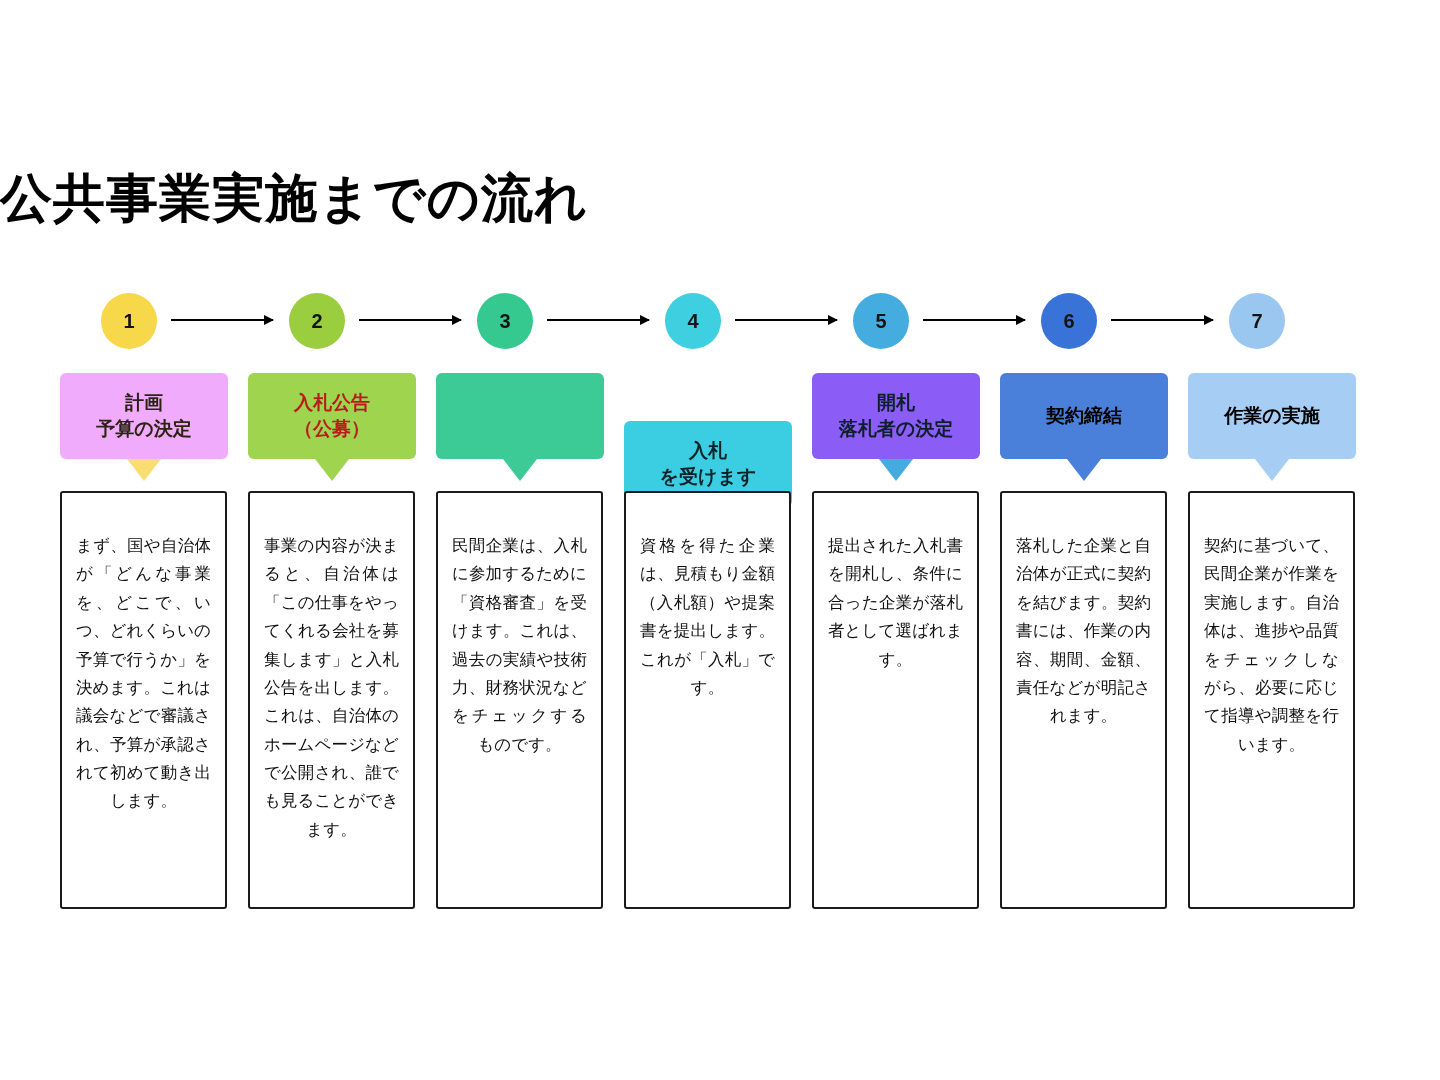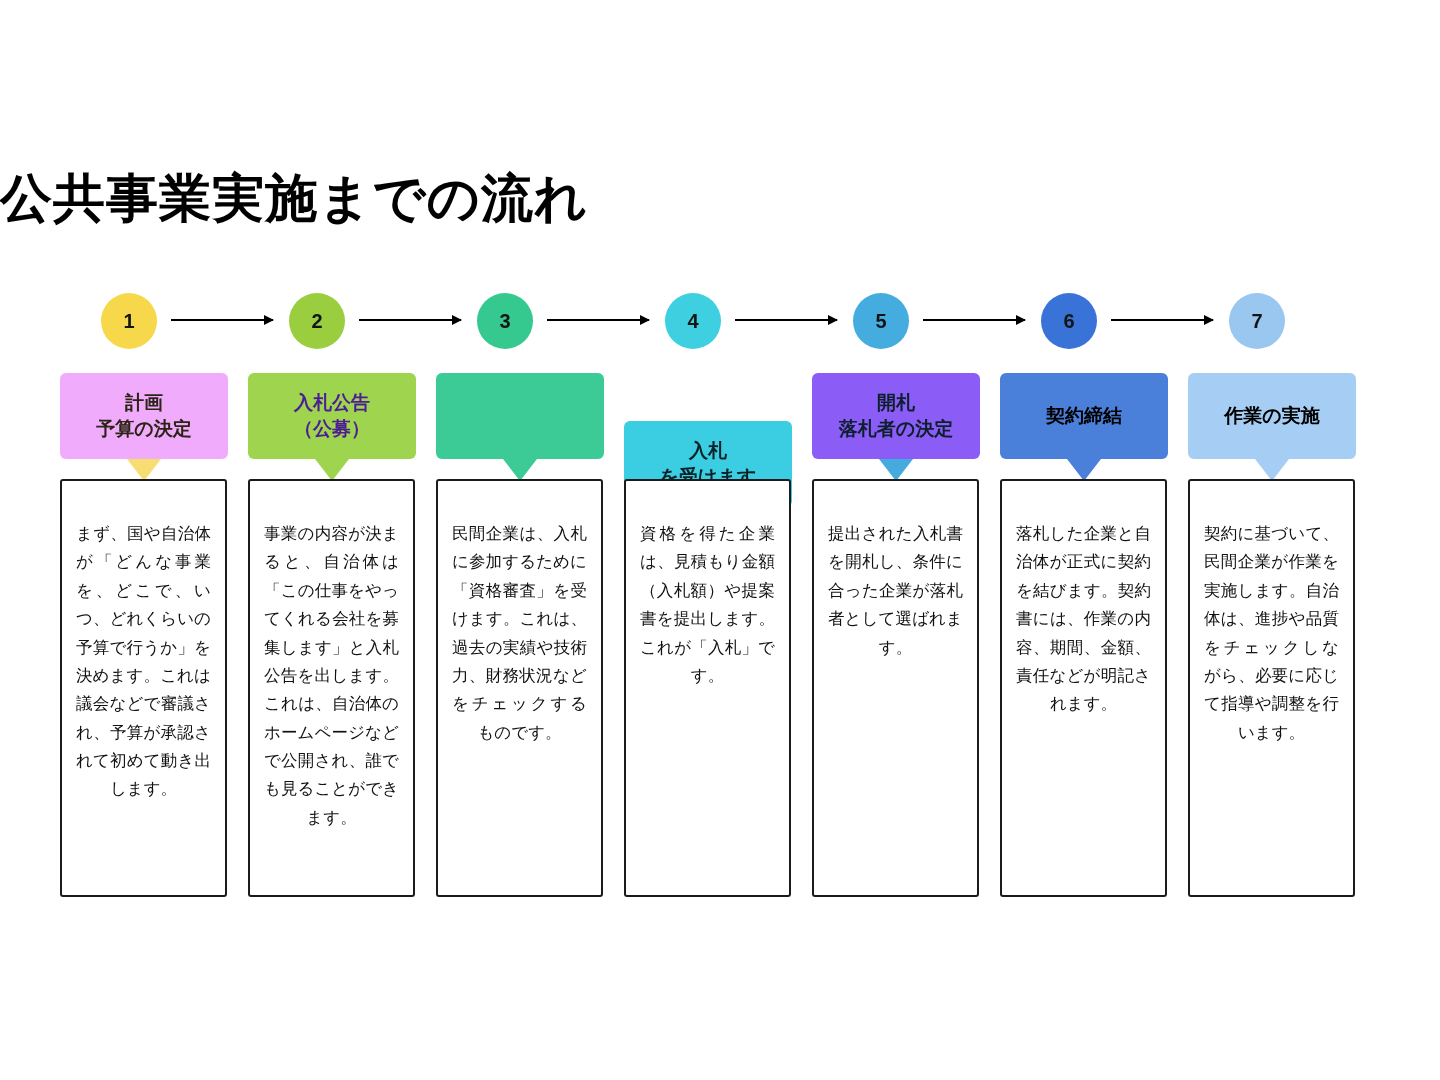--- a/index.html
+++ b/index.html
@@ -113,21 +113,21 @@
     height: 0;
     border-top: 22px solid currentColor;
     border-left: 17px solid transparent;
     border-right: 17px solid transparent;
   }
   .banner-label { display: block; }
 
   
   .desc-box {
     position: absolute;
-    top: 189px;
+    top: 201px;
     left: 0;
     width: 167px;
     height: 418px;
     border: 2px solid #1b1b1b;
     border-radius: 3px;
     background: #ffffff;
     box-sizing: border-box;
     padding: 38px 14px 14px 14px;
     font-size: 16.5px;
     line-height: 1.72;
@@ -156,21 +156,21 @@
         <span class="tail"></span>
       </div>
       <div class="desc-box">まず、国や自治体が「どんな事業を、どこで、いつ、どれくらいの予算で行うか」を決めます。これは議会などで審議され、予算が承認されて初めて動き出します。</div>
     </div>
     <div class="arrow" style="left: 111px; width: 102px;"></div>
     <div class="step-col" style="left: 188px;">
       <div class="circle-wrap">
         <div class="circle" style="background: rgb(154, 206, 63);">2</div>
       </div>
       <div class="banner" style="background: rgb(158, 212, 78); color: rgb(158, 212, 78);">
-        <div style="color: #4c1d95;">
+        <div style="color: #b91c1c;">
           <span class="banner-label">入札公告</span>
           <span class="banner-label">（公募）</span>
         </div>
         <span class="tail"></span>
       </div>
       <div class="desc-box">事業の内容が決まると、自治体は「この仕事をやってくれる会社を募集します」と入札公告を出します。これは、自治体のホームページなどで公開され、誰でも見ることができます。</div>
     </div>
     <div class="arrow" style="left: 299px; width: 102px;"></div>
     <div class="step-col" style="left: 376px;">
       <div class="circle-wrap">

